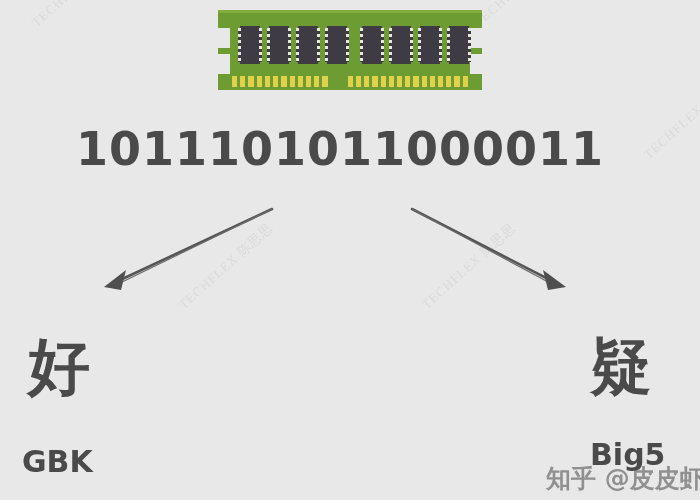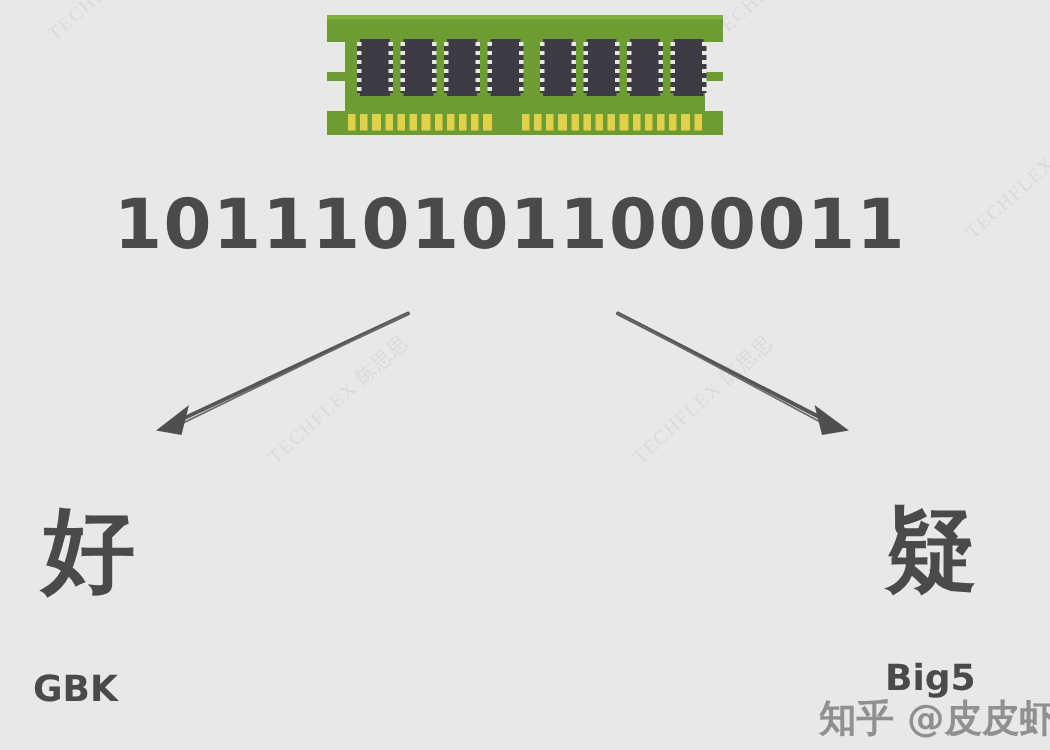--- a/index.html
+++ b/index.html
@@ -135,21 +135,21 @@
     font-weight: bold;
     color: #4a4a4a;
     font-family: "DejaVu Sans", sans-serif;
     line-height: 1;
   }
   #glyph-left { left: 28px; top: 336px; }
   #glyph-right { left: 590px; top: 336px; }
 
   .encoding-label {
     position: absolute;
-    font-size: 24px;
+    font-size: 30px;
     font-weight: bold;
     color: #4a4a4a;
     font-family: "DejaVu Sans", sans-serif;
     line-height: 1;
   }
   #label-gbk { left: 22px; top: 447px; }
   #label-big5 { left: 555px; top: 440px; margin-left: 35px; }
 
   
   .bg-watermark {

